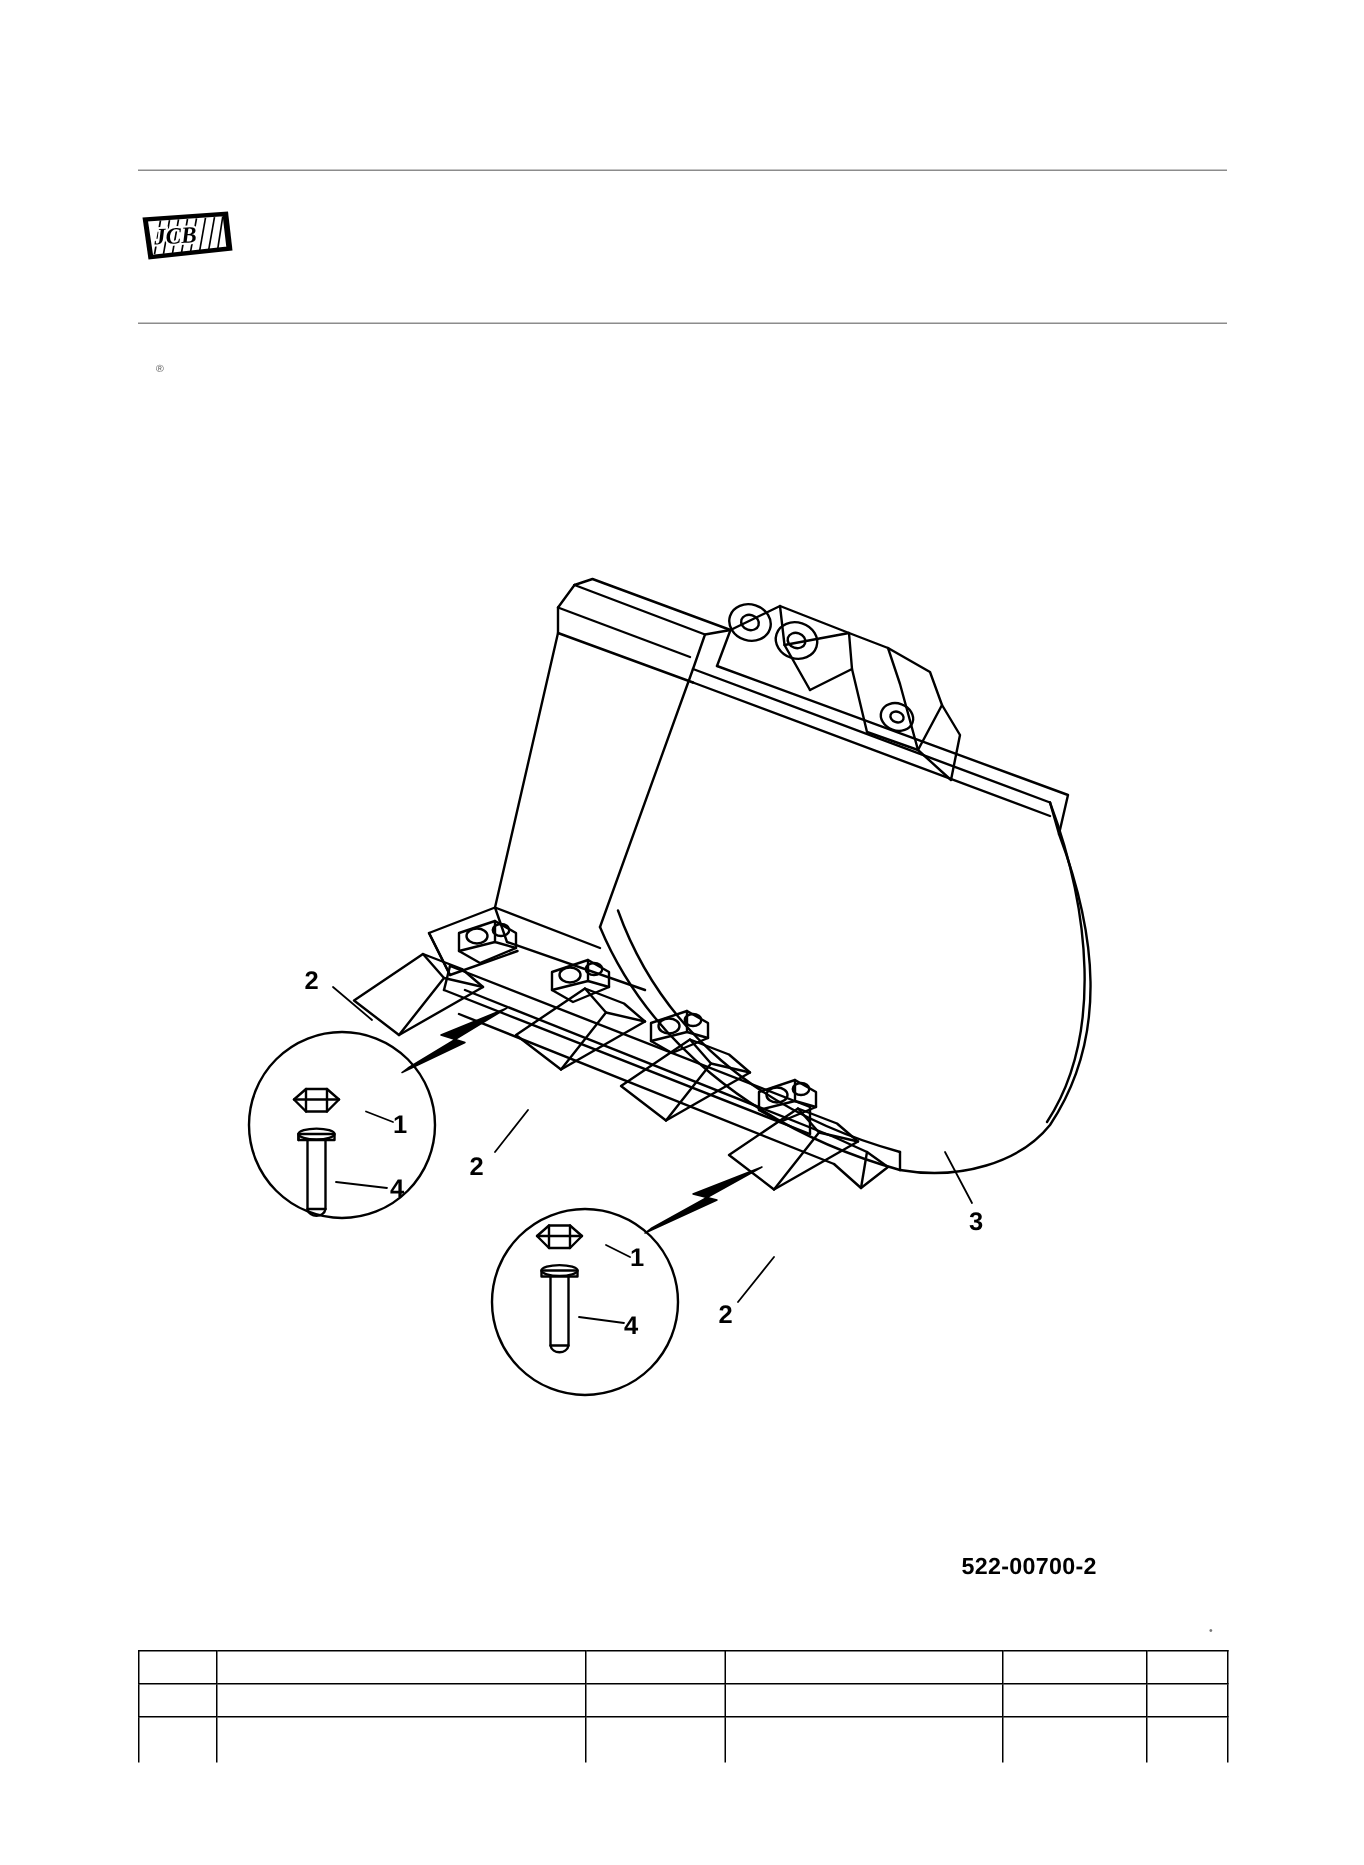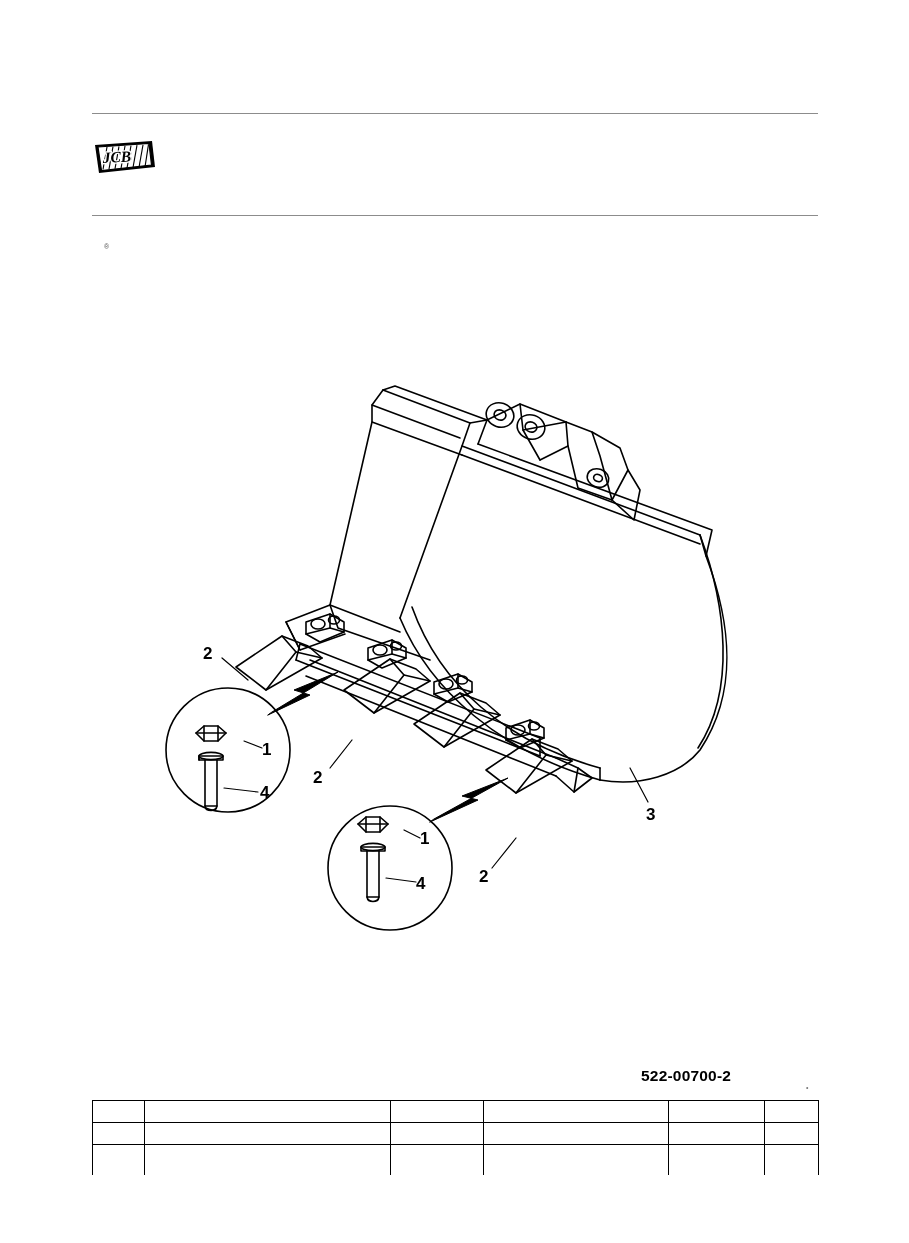--- a/index.html
+++ b/index.html
@@ -58,21 +58,21 @@
     left: 0px;
     top: 360px;
     width: 909px;
     height: 600px;
   }
   .figure svg { display: block; }
   
   .fig-code {
     position: absolute;
     left: 641px;
-    top: 1067px;
+    top: 1036px;
     font-size: 15.5px;
     font-weight: bold;
     letter-spacing: 0.2px;
     white-space: nowrap;
   }
   
   .tbl {
     position: absolute;
     left: 92px;
     top: 1100px;

